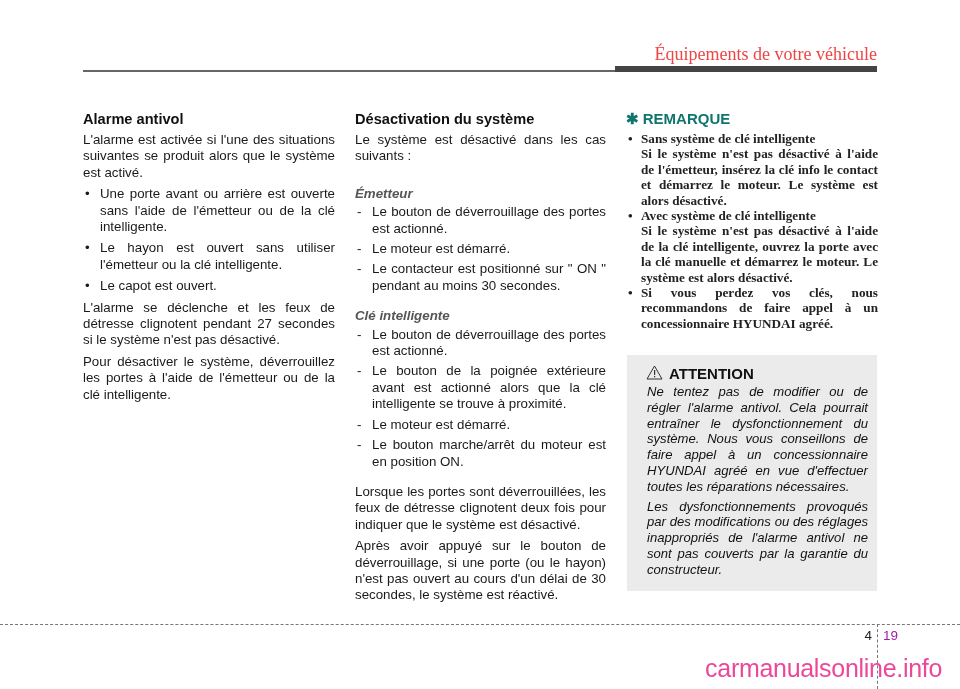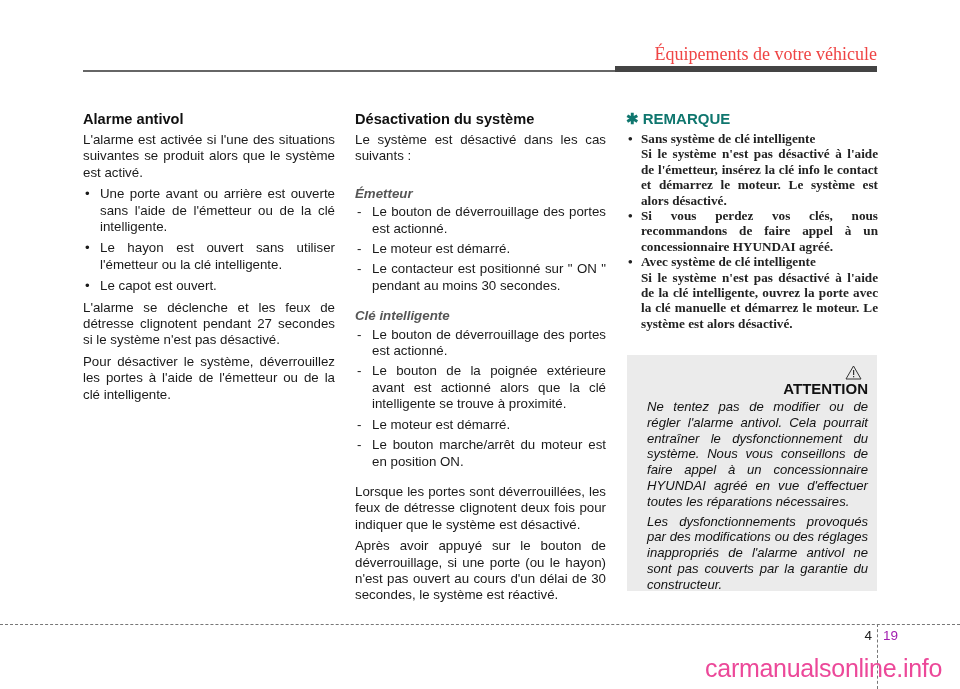--- a/index.html
+++ b/index.html
@@ -36,21 +36,21 @@
   .rem { font-family: "Liberation Serif", serif; font-weight: bold; font-size: 13.2px; line-height: 15.4px; color: #222; }
   .rem .item { position: relative; padding-left: 15px; text-align: justify; }
   .rem .item::before { content: "\2022"; position: absolute; left: 2px; top: 0; }
   .rem .item .hd { display: block; }
 
   
   .att {
     position: absolute; left: 627px; top: 355px; width: 250px; height: 236px;
     background: #ebebeb; padding: 10px 9px 0 20px;
   }
-  .att-title { font-weight: bold; font-size: 15px; line-height: 18px; margin-bottom: 1px; color: #111; display: flex; align-items: flex-end; flex-direction: column; }
+  .att-title { font-weight: bold; font-size: 15px; line-height: 18px; margin-bottom: 1px; color: #111; display: flex; align-items: flex-start; }
   .att-title svg { margin-right: 6px; margin-left: -1px; }
   .att p { font-style: italic; font-weight: normal; font-size: 13.1px; line-height: 15.8px; text-align: justify; margin-bottom: 4px; color: #111; }
 
   
   .foot-line { position: absolute; left: 0; top: 624px; width: 960px; border-top: 1px dashed #777; }
   .foot-vline { position: absolute; left: 877px; top: 624px; height: 65px; border-left: 1px dashed #777; }
   .pg-ch { position: absolute; right: 88px; top: 628px; font-size: 13.5px; color: #222; }
   .pg-num { position: absolute; left: 883px; top: 628px; font-size: 13.5px; color: #a21caf; }
   .watermark { position: absolute; right: 18px; top: 654px; font-size: 25px; color: #ec4899; letter-spacing: -0.3px; }
 </style>
@@ -94,25 +94,25 @@
   <div class="rem-title">
     <span class="star">✱</span>
     <span>REMARQUE</span>
   </div>
   <div class="rem">
     <div class="item">
       <span class="hd">Sans système de clé intelligente</span>
       <span class="bd">Si le système n'est pas désactivé à l'aide de l'émetteur, insérez la clé info le contact et démarrez le moteur. Le système est alors désactivé.</span>
     </div>
     <div class="item">
-      <span class="bd">Si vous perdez vos clés, nous recommandons de faire appel à un concessionnaire HYUNDAI agréé.</span>
+      <span class="hd">Avec système de clé intelligente</span>
+      <span class="bd">Si le système n'est pas désactivé à l'aide de la clé intelligente, ouvrez la porte avec la clé manuelle et démarrez le moteur. Le système est alors désactivé.</span>
     </div>
     <div class="item">
-      <span class="hd">Avec système de clé intelligente</span>
-      <span class="bd">Si le système n'est pas désactivé à l'aide de la clé intelligente, ouvrez la porte avec la clé manuelle et démarrez le moteur. Le système est alors désactivé.</span>
+      <span class="bd">Si vous perdez vos clés, nous recommandons de faire appel à un concessionnaire HYUNDAI agréé.</span>
     </div>
   </div>
 </div>
 
 <div class="att">
   <div class="att-title">
     <svg width="17" height="15" viewBox="0 0 17 15">
       <path d="M8.5 1 L16 14 L1 14 Z" fill="none" stroke="#333" stroke-width="1"></path>
       <rect x="8" y="5" width="1.2" height="5" fill="#333"></rect>
       <rect x="8" y="11" width="1.2" height="1.3" fill="#333"></rect>

